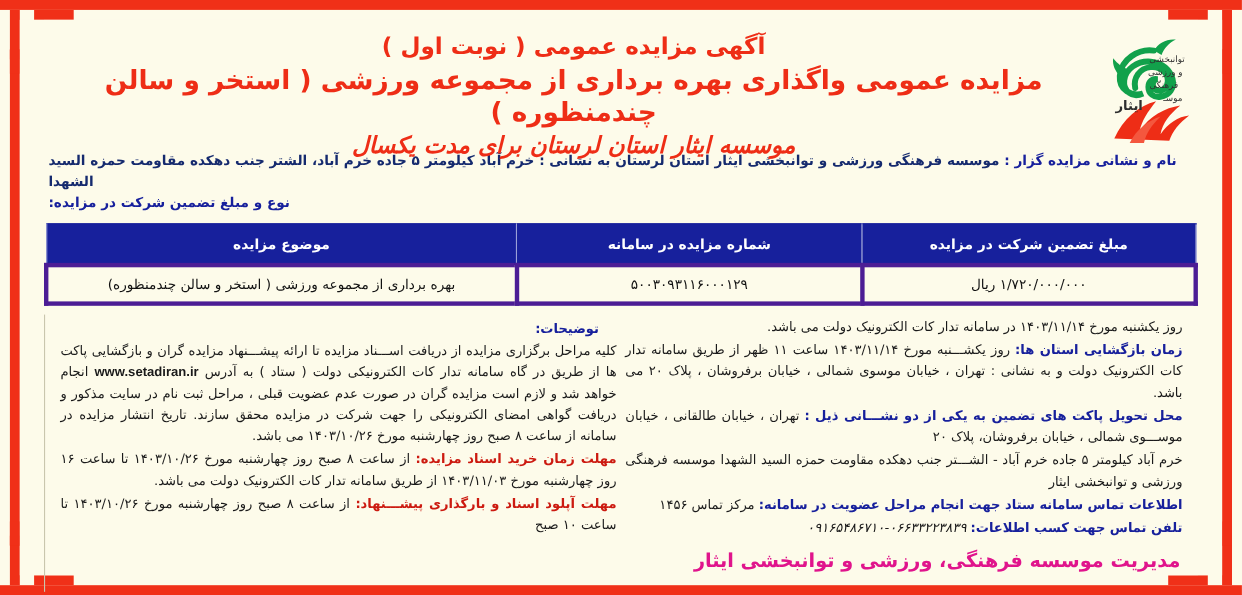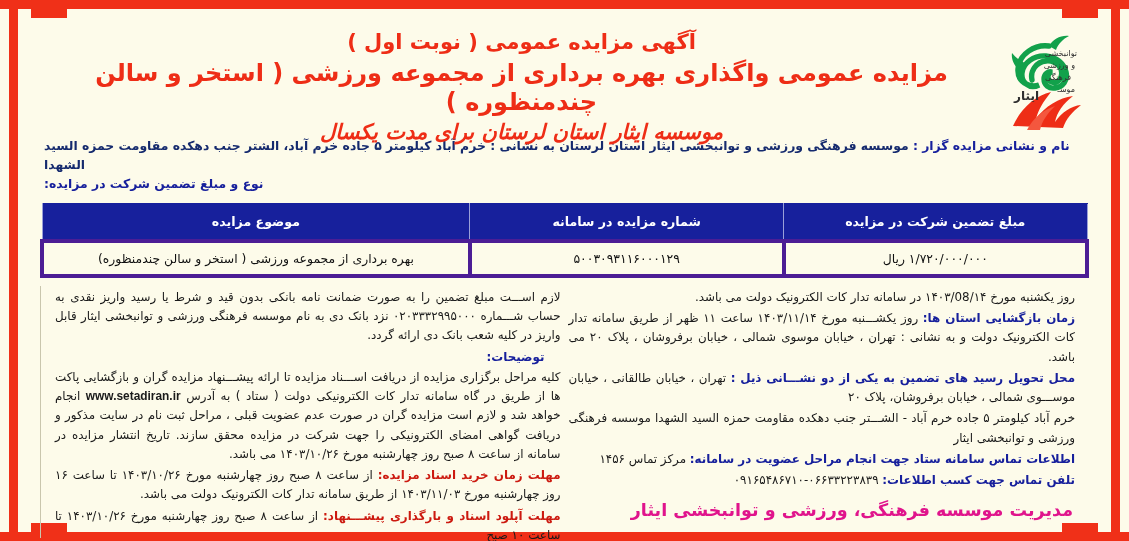--- a/index.html
+++ b/index.html
@@ -152,21 +152,21 @@
     margin:2px 16px 1px 0;
   }
   #signature{
     color:#e0148c;
     font-weight:bold;
     font-size:17.5px;
     text-align:right;
     margin-top:6px;
     padding-right:2px;
   }
-  .num{font-family:"DejaVu Sans",sans-serif;}
+  .num{font-family:"DejaVu Sans",sans-serif;font-style:italic;}
 </style>
 </head>
 <body>
 
 <div id="frame">
   <div class="edge" id="edge-top"></div>
   <div class="edge" id="edge-bottom"></div>
   <div class="edge" id="edge-left"></div>
   <div class="edge" id="edge-right"></div>
 
@@ -260,29 +260,29 @@
         <td class="col-number">۵۰۰۳۰۹۳۱۱۶۰۰۰۱۲۹</td>
         <td class="col-subject">بهره برداری از مجموعه ورزشی ( استخر و سالن چندمنظوره)</td>
       </tr>
     </tbody>
   </table>
 
   <div id="body-columns">
 
     <div class="col" id="col-left">
 
-      <p class="para">روز یکشنبه مورخ ۱۴۰۳/08/۱۴ در سامانه تدار کات الکترونیک دولت می باشد.</p>
+      <p class="para">روز یکشنبه مورخ ۱۴۰۳/۱۱/۱۴ در سامانه تدار کات الکترونیک دولت می باشد.</p>
 
       <p class="para">
         <span class="lbl">زمان بازگشایی استان ها:</span>
         <span>روز یکشـــنبه مورخ ۱۴۰۳/۱۱/۱۴ ساعت ۱۱ ظهر از طریق سامانه تدار کات الکترونیک دولت و به نشانی : تهران ، خیابان موسوی شمالی ، خیابان برفروشان ، پلاک ۲۰ می باشد.</span>
       </p>
 
       <p class="para">
-        <span class="lbl">محل تحویل رسید های تضمین به یکی از دو نشـــانی ذیل :</span>
+        <span class="lbl">محل تحویل پاکت های تضمین به یکی از دو نشـــانی ذیل :</span>
         <span>تهران ، خیابان طالقانی ، خیابان موســـوی شمالی ، خیابان برفروشان، پلاک ۲۰</span>
       </p>
 
       <p class="para">خرم آباد کیلومتر ۵ جاده خرم آباد - الشـــتر جنب دهکده مقاومت حمزه السید الشهدا موسسه فرهنگی ورزشی و توانبخشی ایثار</p>
 
       <p class="para">
         <span class="lbl">اطلاعات تماس سامانه ستاد جهت انجام مراحل عضویت در سامانه:</span>
         <span>مرکز تماس ۱۴۵۶</span>
       </p>
 
@@ -291,21 +291,20 @@
         <span class="num">۰۶۶۳۳۲۲۳۸۳۹-۰۹۱۶۵۴۸۶۷۱۰</span>
       </p>
 
 
 
       <div id="signature">مدیریت موسسه فرهنگی، ورزشی و توانبخشی ایثار</div>
     </div>
 
     <div class="col" id="col-right">
 
-      <p class="para">لازم اســـت مبلغ تضمین را به صورت ضمانت نامه بانکی بدون قید و شرط یا رسید واریز نقدی به حساب شـــماره ۰۲۰۳۳۳۲۹۹۵۰۰۰ نزد بانک دی به نام موسسه فرهنگی ورزشی و توانبخشی ایثار قابل واریز در کلیه شعب بانک دی ارائه گردد.</p>
 
       <div class="heading-line">توضیحات:</div>
 
       <p class="para">
         <span>کلیه مراحل برگزاری مزایده از دریافت اســـناد مزایده تا ارائه پیشـــنهاد مزایده گران و بازگشایی پاکت ها از طریق در گاه سامانه تدار کات الکترونیکی دولت ( ستاد ) به آدرس</span>
         <span class="site">www.setadiran.ir</span>
         <span>انجام خواهد شد و لازم است مزایده گران در صورت عدم عضویت قبلی ، مراحل ثبت نام در سایت مذکور و دریافت گواهی امضای الکترونیکی را جهت شرکت در مزایده محقق سازند. تاریخ انتشار مزایده در سامانه از ساعت ۸ صبح روز چهارشنبه مورخ ۱۴۰۳/۱۰/۲۶ می باشد.</span>
       </p>
 
       <p class="para">

